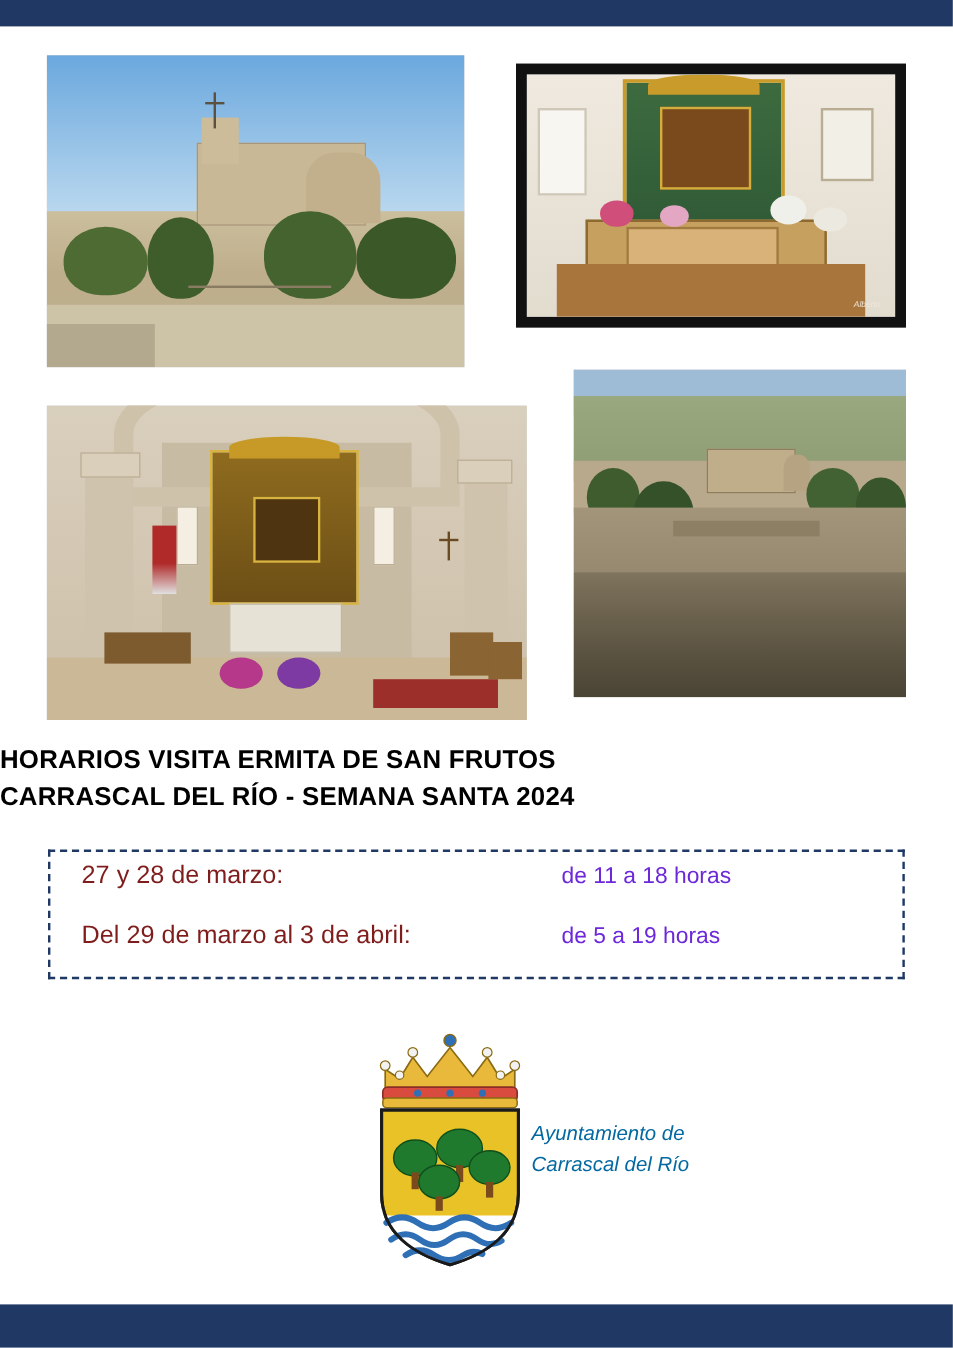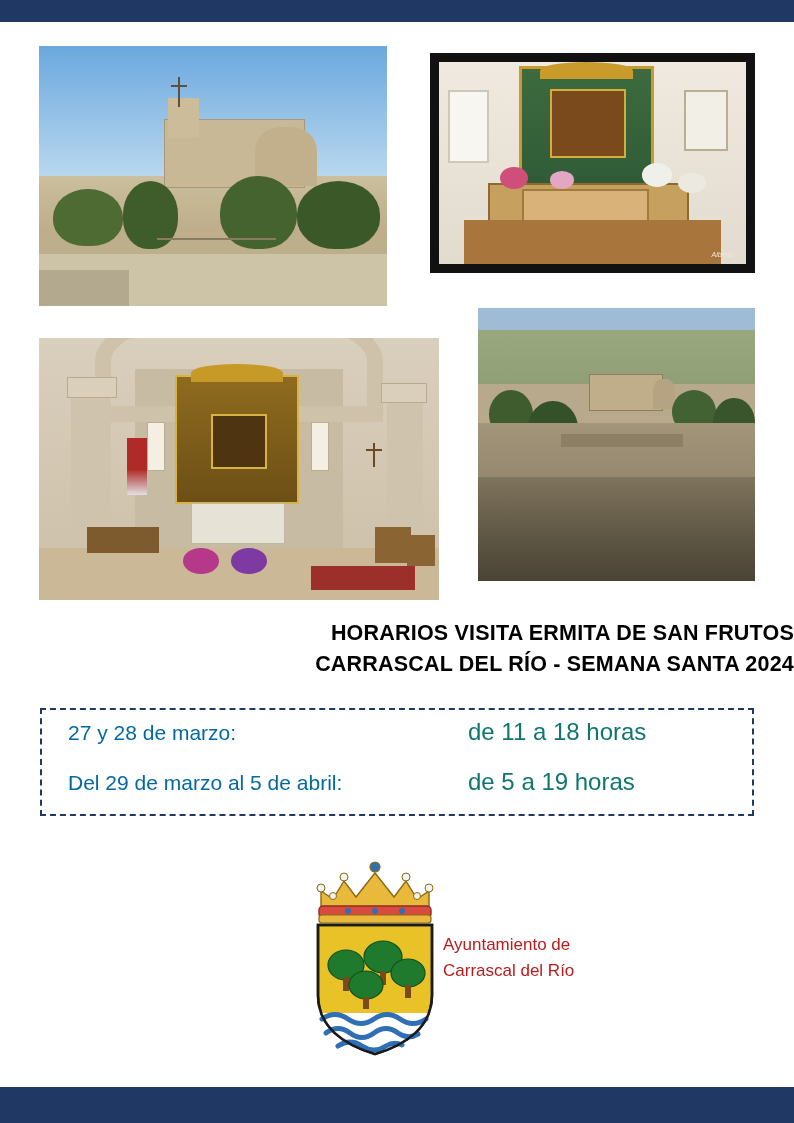--- a/index.html
+++ b/index.html
@@ -270,21 +270,21 @@
   #photo-canon .t4 { left: 85%; top: 33%; width: 15%; height: 18%; background:#39552c; }
   #photo-canon .ledge {
     position: absolute; left: 30%; top: 46%; width: 44%; height: 5%;
     background: #8c7f63;
   }
 
   
   .title-block {
     position: absolute;
     left: 0; top: 618px; width: 794px;
-    text-align: right;
+    text-align: left;
   }
   .title-line {
     font-size: 21.5px;
     font-weight: bold;
     color: #000000;
     letter-spacing: .2px;
     line-height: 31px;
   }
   .schedule-box {
     position: absolute;
@@ -295,40 +295,41 @@
   }
   .schedule-row {
     display: flex;
     align-items: baseline;
     padding: 0 26px;
     height: 50px;
   }
   .schedule-row:first-child { padding-top: 8px; }
   .sched-label {
     font-size: 21px;
-    color: #0369a1;
+    color: #7f1d1d;
     width: 400px;
   }
   .sched-hours {
-    font-size: 24px;
-    color: #0f766e;
+    font-size: 19px;
+    color: #6d28d9;
   }
 
   
   .crest-wrap {
     position: absolute;
     left: 288px; top: 845px;
     width: 175px; height: 215px;
   }
   .footer-org {
     position: absolute;
     left: 443px; top: 932px;
     font-size: 17px;
-    color: #b91c1c;
+    color: #0369a1;
     line-height: 26px;
+    font-style: italic;
   }
 </style>
 </head>
 <body>
 
 <div class="bar-top"></div>
 
 <div class="photo" id="photo-ermita-exterior">
   <div class="sky"></div>
   <div class="ground"></div>
@@ -408,21 +409,21 @@
   <div class="title-line">HORARIOS VISITA ERMITA DE SAN FRUTOS</div>
   <div class="title-line">CARRASCAL DEL RÍO -  SEMANA SANTA 2024</div>
 </div>
 
 <div class="schedule-box">
   <div class="schedule-row">
     <div class="sched-label">27 y 28 de marzo:</div>
     <div class="sched-hours">de 11 a 18 horas</div>
   </div>
   <div class="schedule-row">
-    <div class="sched-label">Del 29 de marzo al 5 de abril:</div>
+    <div class="sched-label">Del 29 de marzo al 3 de abril:</div>
     <div class="sched-hours">de 5 a 19 horas</div>
   </div>
 </div>
 
 <div class="crest-wrap">
   <svg viewBox="0 0 175 215" width="175" height="215" xmlns="http://www.w3.org/2000/svg">
 
     <g>
       <path d="M33 62 L33 46 L45 54 L56 36 L68 52 L87 28 L106 52 L118 36 L129 54 L141 46 L141 62 Z" fill="#e8b93a" stroke="#8a6a12" stroke-width="1.4"></path>
       <rect x="31" y="61" width="112" height="12" rx="4" fill="#d94b3f" stroke="#8a2f26" stroke-width="1.4"></rect>

